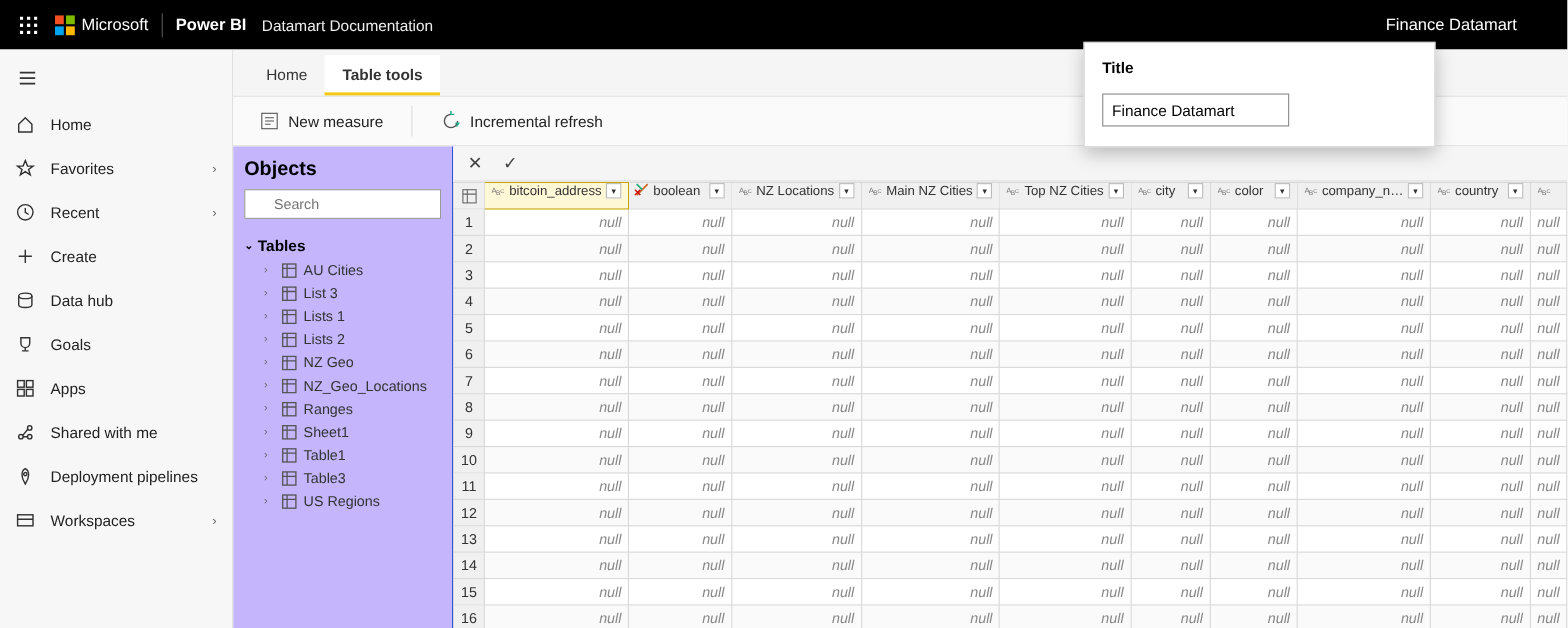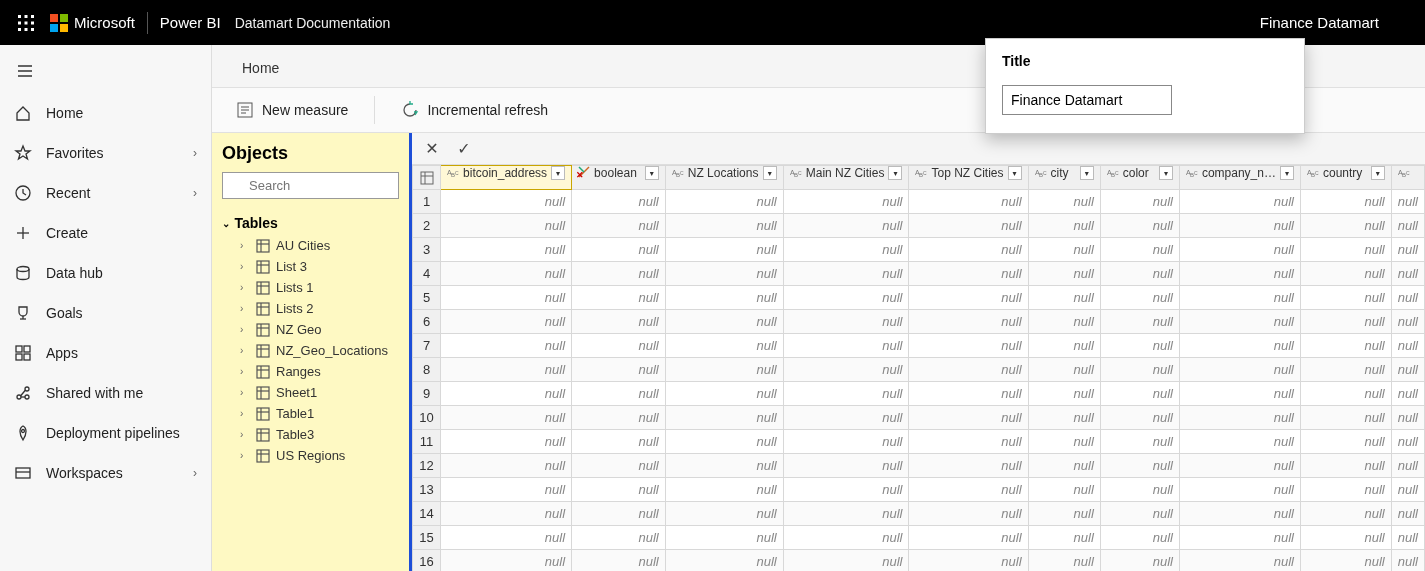--- a/index.html
+++ b/index.html
@@ -10,21 +10,21 @@
   .waffle { width: 40px; height: 45px; display:flex; align-items:center; justify-content:center; cursor:pointer;}
   .waffle svg { width:16px; height:16px; }
   .ms-logo { display:flex; align-items:center; gap:6px; margin-left:4px;text-align:right; }
   .ms-logo .sq { width:18px; height:18px; display:grid; grid-template-columns:1fr 1fr; grid-template-rows:1fr 1fr; gap:2px;}
   .ms-logo .sq div:nth-child(1){background:#f25022;}
   .ms-logo .sq div:nth-child(2){background:#7fba00;}
   .ms-logo .sq div:nth-child(3){background:#00a4ef;}
   .ms-logo .sq div:nth-child(4){background:#ffb900;}
   .ms-logo span { font-size:15px; }
   .divider-v { width:1px; height:22px; background:#555; margin:0 12px;}
-  .brand { font-weight:400; font-size:15px; }
+  .brand { font-weight:700; font-size:15px; }
   .crumb { font-size:14px; margin-left:14px; color:#eee;}
   .spacer { flex:1;}
   .datamart-title { font-size:15px; margin-right:40px;}
   
   
   .title-popup { position:absolute; top:38px; right:120px; width:320px; background:#fff; border:1px solid #ccc; box-shadow:0 6px 16px rgba(0,0,0,0.25); padding:14px 16px 18px; z-index:50;}
   .title-popup label { font-weight:600; font-size:14px; display:block; margin-bottom:16px;}
   .title-popup input { width:170px; padding:6px 8px; font-size:14px; border:1px solid #888;}
   
   
@@ -46,21 +46,21 @@
   .tab.active { background:#fff; border-bottom:3px solid #f2c811; font-weight:600;}
   
   .ribbon { height:46px; background:#fafafa; border-top:1px solid #e0e0e0; border-bottom:1px solid #e0e0e0; display:flex; align-items:center; padding-left:14px; gap:10px;}
   .ribbon-btn { display:flex; align-items:center; gap:8px; padding:6px 10px; font-size:14px; cursor:pointer; color:#222;}
   .ribbon-btn svg{width:18px;height:18px;}
   .ribbon-sep{width:1px;height:28px;background:#ddd;margin:0 6px;}
   
   .work { flex:1; display:flex; overflow:hidden;}
   
   
-  .objects { width:200px; background:#fef9c3; border-right:3px solid #1d4ed8; padding:10px 10px 0 10px; overflow:auto;}
+  .objects { width:200px; background:#c4b5fd; border-right:1px solid #1d4ed8; padding:10px 10px 0 10px; overflow:auto;}
   .objects h3 { font-size:18px; font-weight:600; margin-bottom:8px;}
   .search { width:100%; border:1px solid #999; background:#fff; padding:5px 6px 5px 26px; font-size:13px; position:relative; }
   .search-wrap{position:relative; margin-bottom:12px;}
   .search-wrap svg{position:absolute; left:6px; top:6px; width:14px; height:14px; stroke:#666;}
   .tree-header{display:flex;align-items:center;gap:4px;font-weight:600;font-size:14px;cursor:pointer;padding:4px 0;}
   .tree-item{display:flex;align-items:center;gap:6px;font-size:13px;color:#333;padding:3px 0 3px 18px;cursor:pointer;}
   .tree-item svg{width:14px;height:14px;stroke:#555;fill:none;stroke-width:1.2;}
   .tree-item .exp{width:10px;font-size:10px;color:#666;}
   
   
@@ -215,20 +215,21 @@
           </svg>
           <span>Workspaces</span>
           <span class="chev">›</span>
         </div>
       </div>
   </div>
 
   <div class="center">
     <div class="tabs" id="tabs-row">
         <div class="tab">Home</div>
+        <div class="tab active">Table tools</div>
       </div>
     <div class="ribbon">
       <div class="ribbon-btn">
         <svg viewBox="0 0 18 18">
             <rect x="2" y="2" width="14" height="14" fill="none" stroke="#555"></rect>
             <line x1="5" y1="6" x2="13" y2="6" stroke="#555"></line>
             <line x1="5" y1="9" x2="13" y2="9" stroke="#555"></line>
             <line x1="5" y1="12" x2="10" y2="12" stroke="#555"></line>
           </svg>
         <span>New measure</span>

